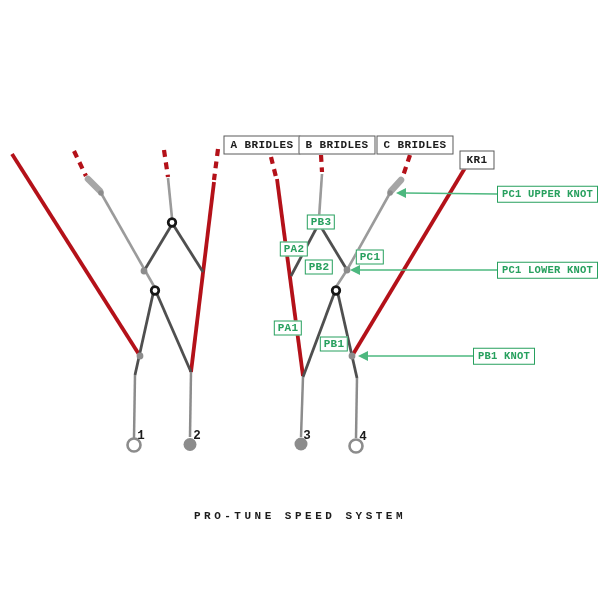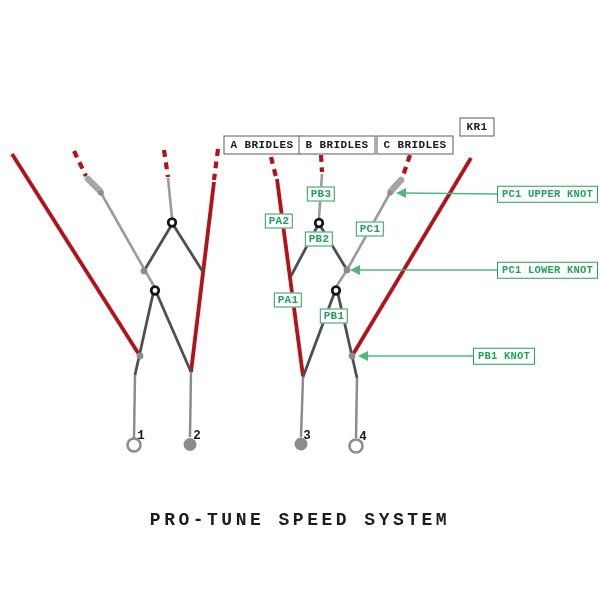--- a/index.html
+++ b/index.html
@@ -24,34 +24,34 @@
 
   .lbl{position:absolute;white-space:nowrap;background:#fff;font-weight:bold;line-height:1;}
   .blk-label{
     transform:translate(-50%,-50%);
     border:1.5px solid #5a5a5a;color:#1c1c1c;
     font-size:11px;letter-spacing:.4px;padding:3px 6px;
   }
   .grn-label{
     transform:translate(-50%,-50%);
     border:1.4px solid var(--green,#27a05e);color:var(--green,#27a05e);
-    font-size:11px;letter-spacing:.2px;padding:1px 3px;
+    font-size:11px;letter-spacing:.2px;padding:1px 3px;margin-top:28px;
   }
   .grn-callout{
     transform:translate(0,-50%);
     border:1.4px solid var(--green,#27a05e);color:var(--green,#27a05e);
     font-size:10.5px;letter-spacing:.2px;padding:2px 4px;
   }
   .num-label{
     transform:translate(-50%,-50%);
     color:#1c1c1c;font-size:12.5px;background:transparent;
   }
   .title{
     position:absolute;left:0;top:510px;width:600px;text-align:center;
-    color:#1c1c1c;font-weight:bold;font-size:18px;letter-spacing:3.5px;
+    color:#1c1c1c;font-weight:bold;font-size:11px;letter-spacing:3.5px;
   }
 </style>
 </head>
 <body>
 
 <div class="canvas">
 
   <svg class="diagram" width="600" height="600" viewBox="0 0 600 600">
 
     <g>
@@ -108,24 +108,24 @@
       <line class="garrow" x1="359" y1="270" x2="497" y2="270"></line>
       <polygon class="ghead" points="350,270 360,265 360,275"></polygon>
       <line class="garrow" x1="367" y1="356" x2="497" y2="356"></line>
       <polygon class="ghead" points="358,356 368,351 368,361"></polygon>
     </g>
   </svg>
 
   <div class="lbl blk-label" style="left:262px;top:145px;">A BRIDLES</div>
   <div class="lbl blk-label" style="left:337px;top:145px;text-align:right;">B BRIDLES</div>
   <div class="lbl blk-label" style="left:415px;top:145px;text-align:right;">C BRIDLES</div>
-  <div class="lbl blk-label" style="left:477px;top:127px;">KR1</div>
+  <div class="lbl blk-label" style="left:477px;top:160px;">KR1</div>
 
   <div class="lbl grn-label" style="left:321px;top:194px;">PB3</div>
-  <div class="lbl grn-label" style="left:279px;top:221px;">PA2</div>
+  <div class="lbl grn-label" style="left:294px;top:221px;">PA2</div>
   <div class="lbl grn-label" style="left:319px;top:239px;">PB2</div>
   <div class="lbl grn-label" style="left:370px;top:229px;">PC1</div>
   <div class="lbl grn-label" style="left:288px;top:300px;">PA1</div>
   <div class="lbl grn-label" style="left:334px;top:316px;">PB1</div>
 
   <div class="lbl grn-callout" style="left:497px;top:194px;">PC1 UPPER KNOT</div>
   <div class="lbl grn-callout" style="left:497px;top:270px;">PC1 LOWER KNOT</div>
   <div class="lbl grn-callout" style="left:473px;top:356px;">PB1 KNOT</div>
 
   <div class="lbl num-label" style="left:141px;top:436px;">1</div>

